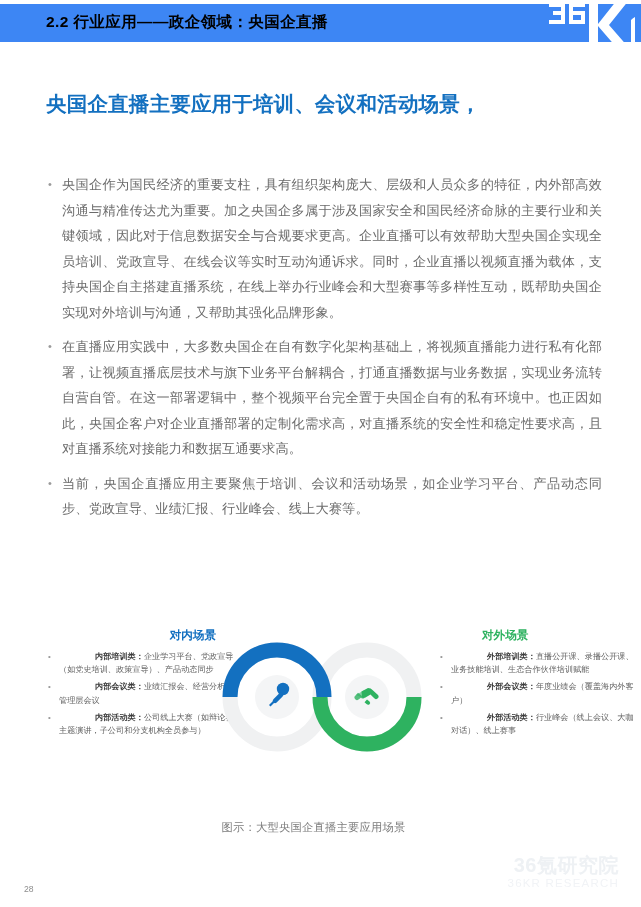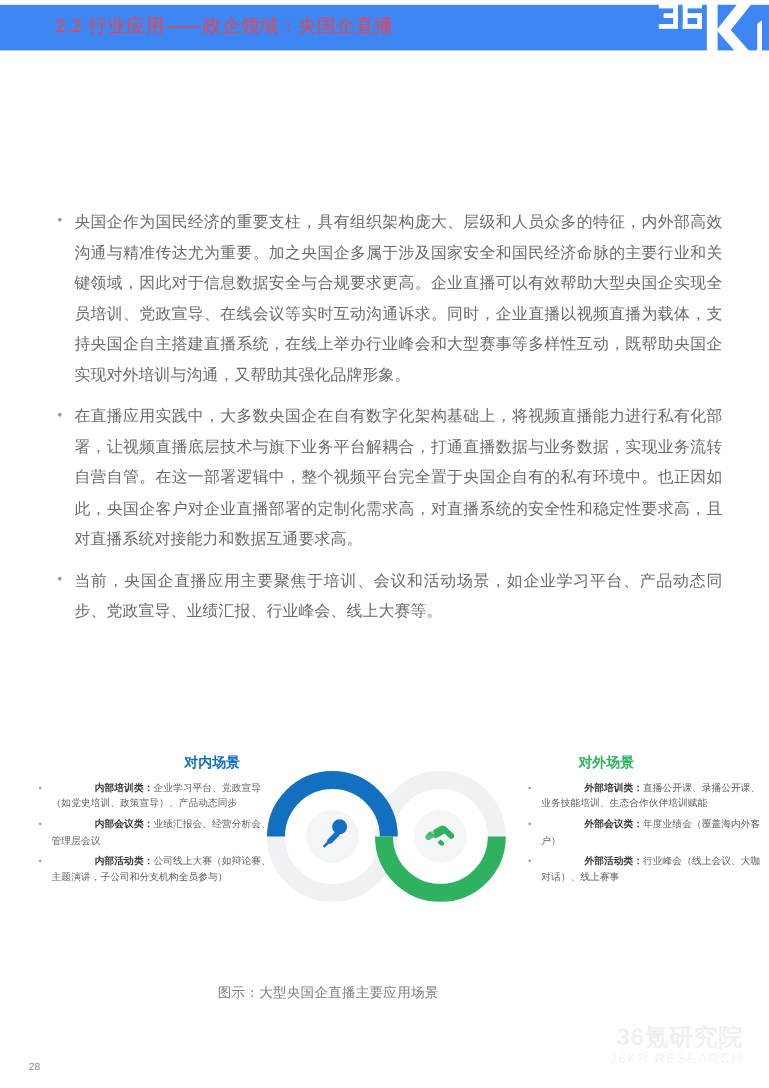--- a/index.html
+++ b/index.html
@@ -23,22 +23,22 @@
     top: 4px;
     width: 641px;
     height: 38px;
     background: #3d86f4;
   }
   .header-title {
     position: absolute;
     left: 46px;
     top: 12px;
     font-size: 15.5px;
-    font-weight: normal;
-    color: #ef4444;
+    font-weight: bold;
+    color: #000000;
     letter-spacing: 0.4px;
     white-space: nowrap;
   }
   .logo {
     position: absolute;
     right: 6px;
     top: 0px;
     width: 88px;
     height: 52px;
     overflow: hidden;
@@ -97,21 +97,21 @@
     left: 0;
     top: 628px;
     width: 641px;
     height: 200px;
   }
   .panel {
     position: absolute;
     top: 0;
     width: 196px;
   }
-  .panel-left  { left: 32px;  }
+  .panel-left  { left: 48px;  }
   .panel-right { left: 440px; }
 
   .panel-heading {
     font-size: 11.6px;
     font-weight: bold;
     margin-bottom: 7px;
   }
   .panel-left .panel-heading {
     color: #1370c0;
     text-align: right;
@@ -157,20 +157,21 @@
 
   .caption {
     position: absolute;
     left: 0;
     top: 820px;
     width: 547px;
     text-align: center;
     font-size: 11.3px;
     color: #7d7d7d;
     letter-spacing: 0.2px;
+    padding-left: 40px;
   }
 
   
   .page-number {
     position: absolute;
     left: 24px;
     top: 884px;
     font-size: 8.6px;
     color: #8d8d8d;
   }
@@ -219,20 +220,21 @@
     <g fill="#ffffff">
       <rect x="42" y="0" width="9" height="48"></rect>
       <polygon points="51,24 70,0 82,0 62,25 82,48 70,48 51,26"></polygon>
     </g>
 
     <path d="M84 20 h6 v28 h-6 z M84 20 q6,-6 12,-2 l-2,7 q-5,-3 -10,1 z" fill="#ffffff"></path>
   </svg>
 </div>
 
 <div class="page-title">
+  <span class="l1">央国企直播主要应用于培训、会议和活动场景，</span>
 </div>
 
 <div class="body-list">
   <div class="bullet-row">
     <span class="bullet-dot">•</span>
     <span class="bullet-text">央国企作为国民经济的重要支柱，具有组织架构庞大、层级和人员众多的特征，内外部高效沟通与精准传达尤为重要。加之央国企多属于涉及国家安全和国民经济命脉的主要行业和关键领域，因此对于信息数据安全与合规要求更高。企业直播可以有效帮助大型央国企实现全员培训、党政宣导、在线会议等实时互动沟通诉求。同时，企业直播以视频直播为载体，支持央国企自主搭建直播系统，在线上举办行业峰会和大型赛事等多样性互动，既帮助央国企实现对外培训与沟通，又帮助其强化品牌形象。</span>
   </div>
   <div class="bullet-row">
     <span class="bullet-dot">•</span>
     <span class="bullet-text">在直播应用实践中，大多数央国企在自有数字化架构基础上，将视频直播能力进行私有化部署，让视频直播底层技术与旗下业务平台解耦合，打通直播数据与业务数据，实现业务流转自营自管。在这一部署逻辑中，整个视频平台完全置于央国企自有的私有环境中。也正因如此，央国企客户对企业直播部署的定制化需求高，对直播系统的安全性和稳定性要求高，且对直播系统对接能力和数据互通要求高。</span>

